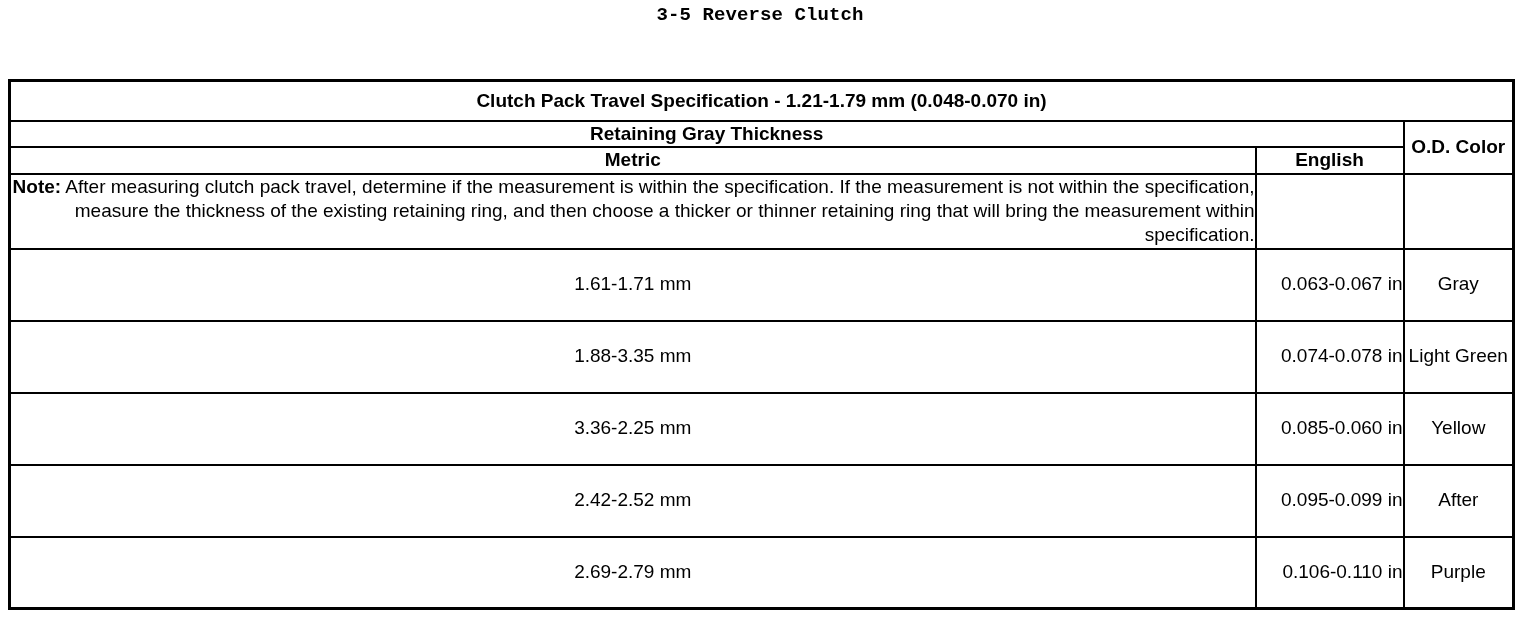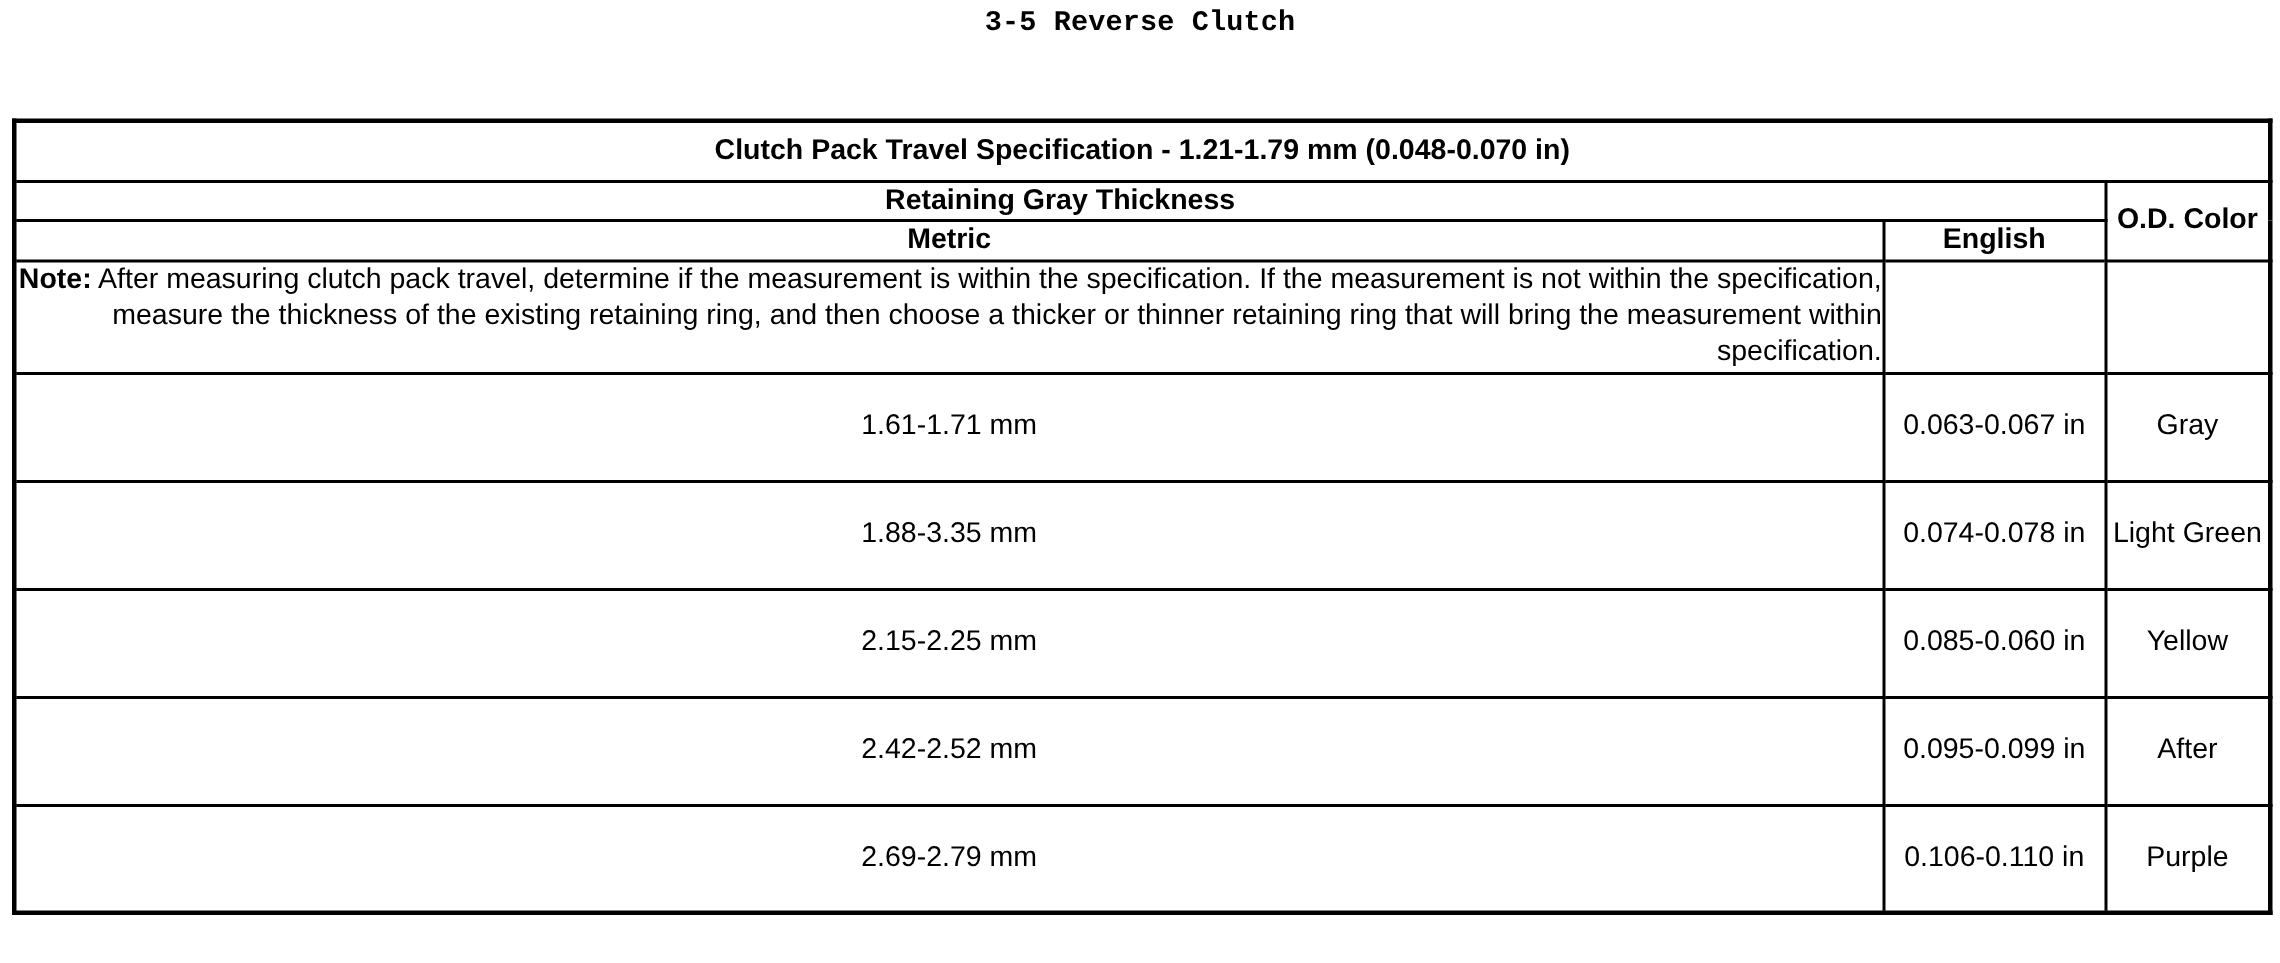--- a/index.html
+++ b/index.html
@@ -71,21 +71,21 @@
     font-weight: bold;
   }
   .note-cell {
     padding: 8px 10px 10px 8px;
     text-align: right;
     font-size: 19px;
     line-height: 1.33;
   }
   .note-label { font-weight: bold; }
   .data-metric { font-size: 19px; }
-  .data-english { font-size: 19px; line-height: 1.3; }
+  .data-english { font-size: 19px; line-height: 1.3; text-align: right; }
   .data-color { font-size: 19px; line-height: 1.3; }
   .h-row { height: 72px; }
 </style>
 </head>
 <body>
 
 <div class="page">
 
   <div class="doc-title">3-5 Reverse Clutch</div>
 
@@ -117,21 +117,21 @@
         <td class="cell-pad c-center data-metric">1.61-1.71 mm</td>
         <td class="cell-pad c-center data-english">0.063-0.067 in</td>
         <td class="cell-pad c-center data-color">Gray</td>
       </tr>
       <tr class="h-row">
         <td class="cell-pad c-center data-metric">1.88-3.35 mm</td>
         <td class="cell-pad c-center data-english">0.074-0.078 in</td>
         <td class="cell-pad c-center data-color">Light Green</td>
       </tr>
       <tr class="h-row">
-        <td class="cell-pad c-center data-metric">2.15-2.25 mm</td>
+        <td class="cell-pad c-center data-metric">3.36-2.25 mm</td>
         <td class="cell-pad c-center data-english">0.085-0.060 in</td>
         <td class="cell-pad c-center data-color">Yellow</td>
       </tr>
       <tr class="h-row">
         <td class="cell-pad c-center data-metric">2.42-2.52 mm</td>
         <td class="cell-pad c-center data-english">0.095-0.099 in</td>
         <td class="cell-pad c-center data-color">After</td>
       </tr>
       <tr class="h-row">
         <td class="cell-pad c-center data-metric">2.69-2.79 mm</td>

